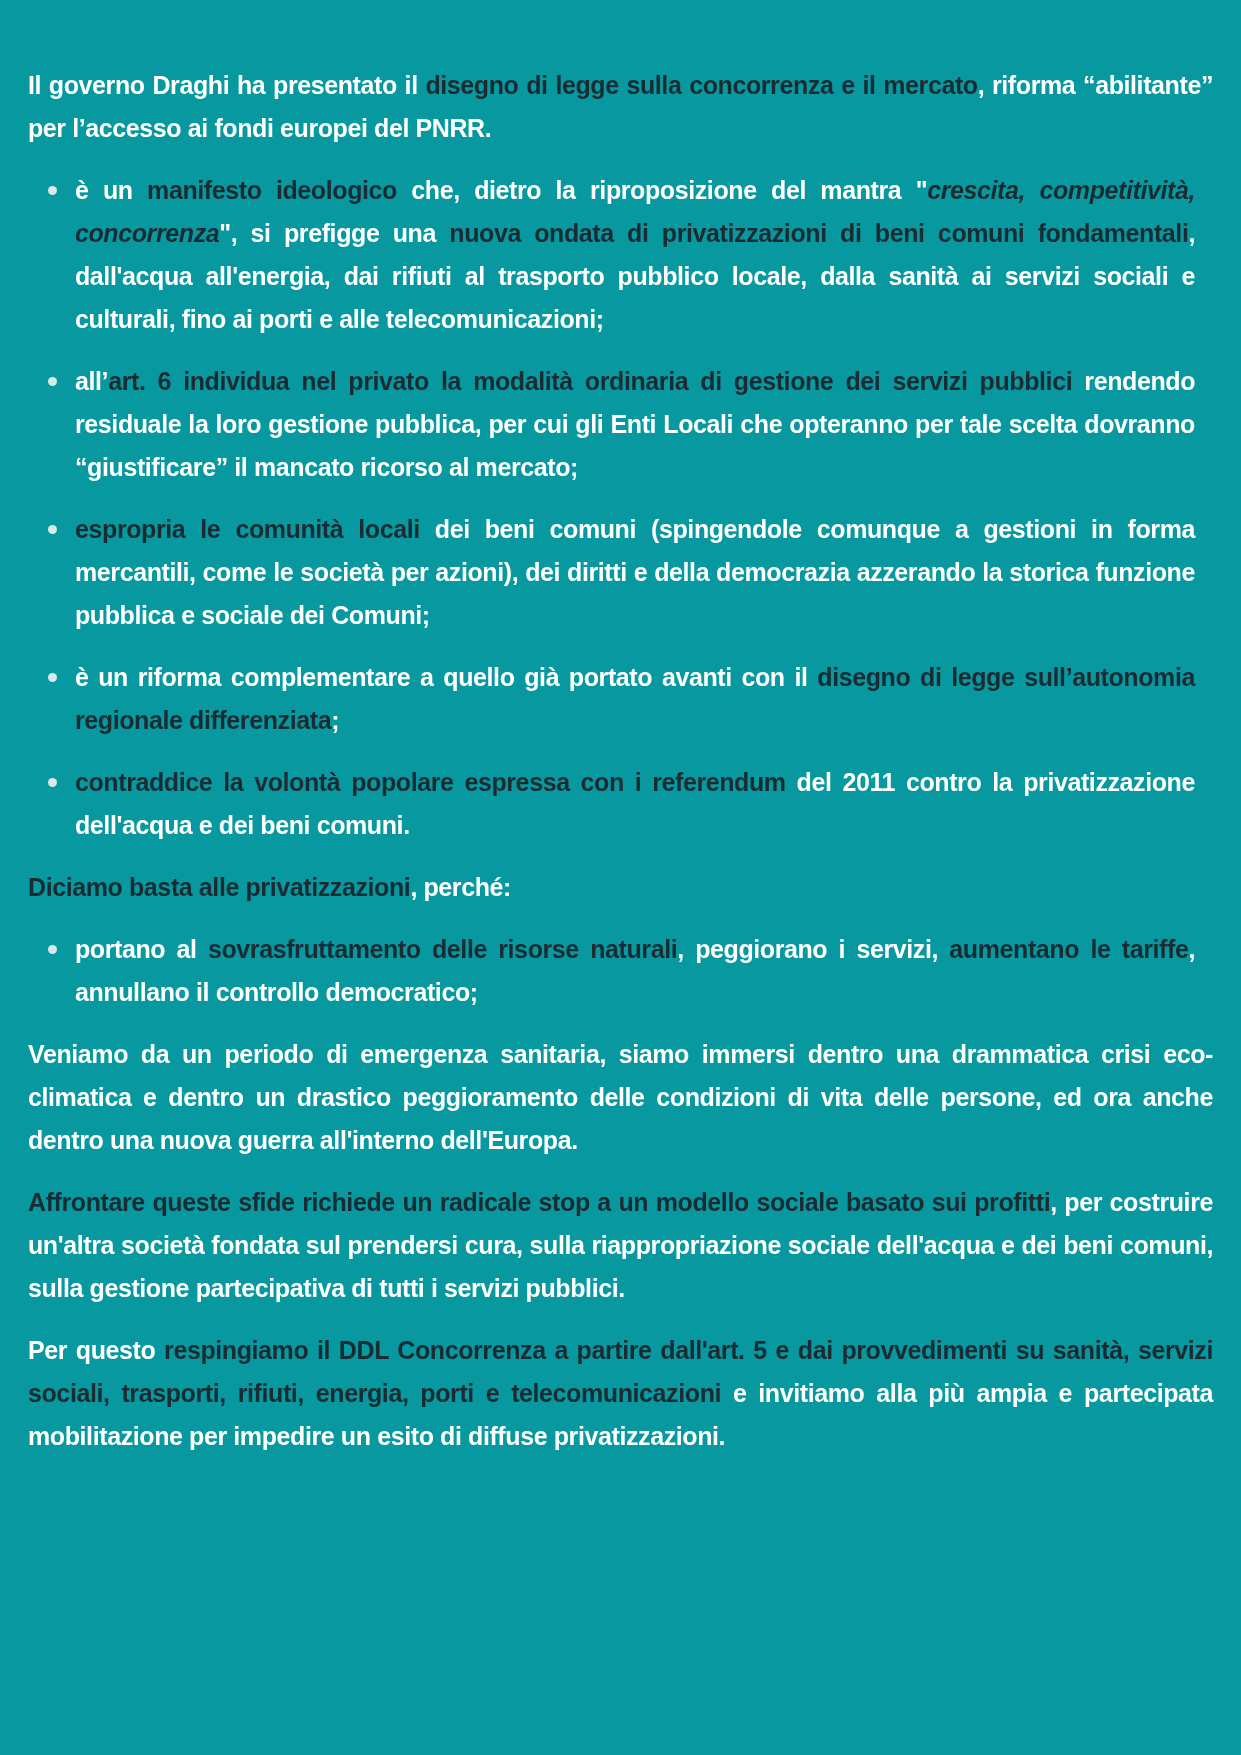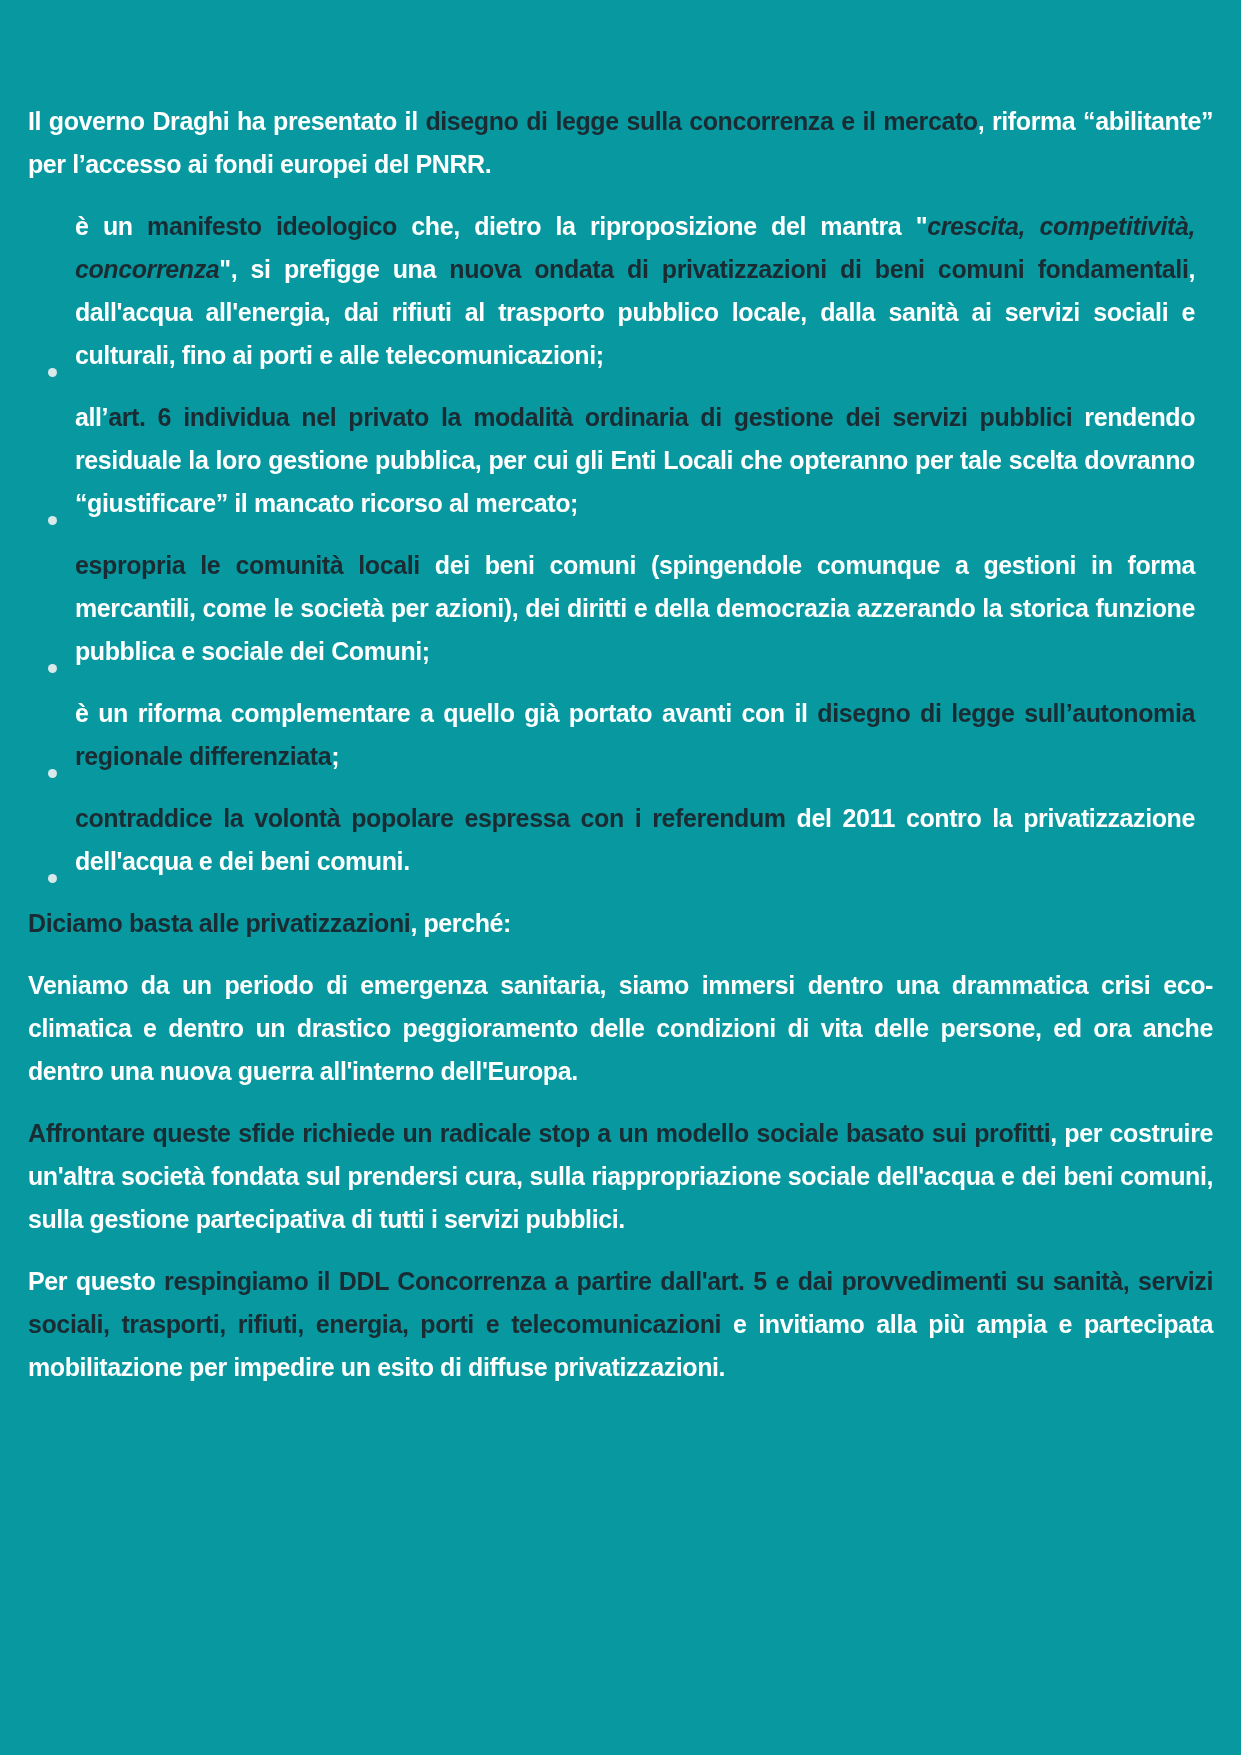--- a/index.html
+++ b/index.html
@@ -10,35 +10,35 @@
     width: 1241px;
     height: 1755px;
     background: #0899A0;
     overflow: hidden;
     font-family: "Liberation Sans", sans-serif;
   }
   .page {
     box-sizing: border-box;
     width: 1241px;
     height: 1755px;
-    padding: 100px 28px 20px 28px;
+    padding: 64px 28px 20px 28px;
   }
   .paragraph, .bullet-text {
     font-size: 25px;
     line-height: 43px;
     font-weight: 700;
     letter-spacing: -0.4px;
     text-align: justify;
   }
   .paragraph {
     margin: 0 0 19px 0;
   }
   .bullet-item {
     display: flex;
-    align-items: flex-end;
+    align-items: flex-start;
     margin: 0 18px 19px 20px;
   }
   .bullet-item .dot {
     flex: 0 0 9px;
     width: 9px;
     height: 9px;
     border-radius: 50%;
     background: #d8e9ea;
     margin: 17px 18px 0 0;
   }
@@ -69,17 +69,21 @@
       </div>
       <div class="bullet-item">
         <span class="dot"></span>
         <div class="bullet-text"><span class="seg-white">è un riforma complementare a quello già portato avanti con il </span><span class="seg-dark">disegno di legge sull’autonomia regionale differenziata</span><span class="seg-white">;</span></div>
       </div>
       <div class="bullet-item">
         <span class="dot"></span>
         <div class="bullet-text"><span class="seg-dark">contraddice la volontà popolare espressa con i referendum</span><span class="seg-white"> del 2011 contro la privatizzazione dell'acqua e dei beni comuni.</span></div>
       </div>
       <div class="paragraph"><span class="seg-dark">Diciamo basta alle privatizzazioni</span><span class="seg-white">, perché:</span></div>
+      <div class="bullet-item">
+        <span class="dot"></span>
+        <div class="bullet-text"><span class="seg-white">portano al </span><span class="seg-dark">sovrasfruttamento delle risorse naturali</span><span class="seg-white">, peggiorano i servizi, </span><span class="seg-dark">aumentano le tariffe</span><span class="seg-white">, annullano il controllo democratico;</span></div>
+      </div>
       <div class="paragraph"><span class="seg-white">Veniamo da un periodo di emergenza sanitaria, siamo immersi dentro una drammatica crisi eco-climatica e dentro un drastico peggioramento delle condizioni di vita delle persone, ed ora anche dentro una nuova guerra all'interno dell'Europa.</span></div>
       <div class="paragraph"><span class="seg-dark">Affrontare queste sfide richiede un radicale stop a un modello sociale basato sui profitti</span><span class="seg-white">, per costruire un'altra società fondata sul prendersi cura, sulla riappropriazione sociale dell'acqua e dei beni comuni, sulla gestione partecipativa di tutti i servizi pubblici.</span></div>
       <div class="paragraph"><span class="seg-white">Per questo </span><span class="seg-dark">respingiamo il DDL Concorrenza a partire dall'art. 5 e dai provvedimenti su sanità, servizi sociali, trasporti, rifiuti, energia, porti e telecomunicazioni</span><span class="seg-white"> e invitiamo alla più ampia e partecipata mobilitazione per impedire un esito di diffuse privatizzazioni.</span></div>
     </div>
 </div>
 
 </body></html>

